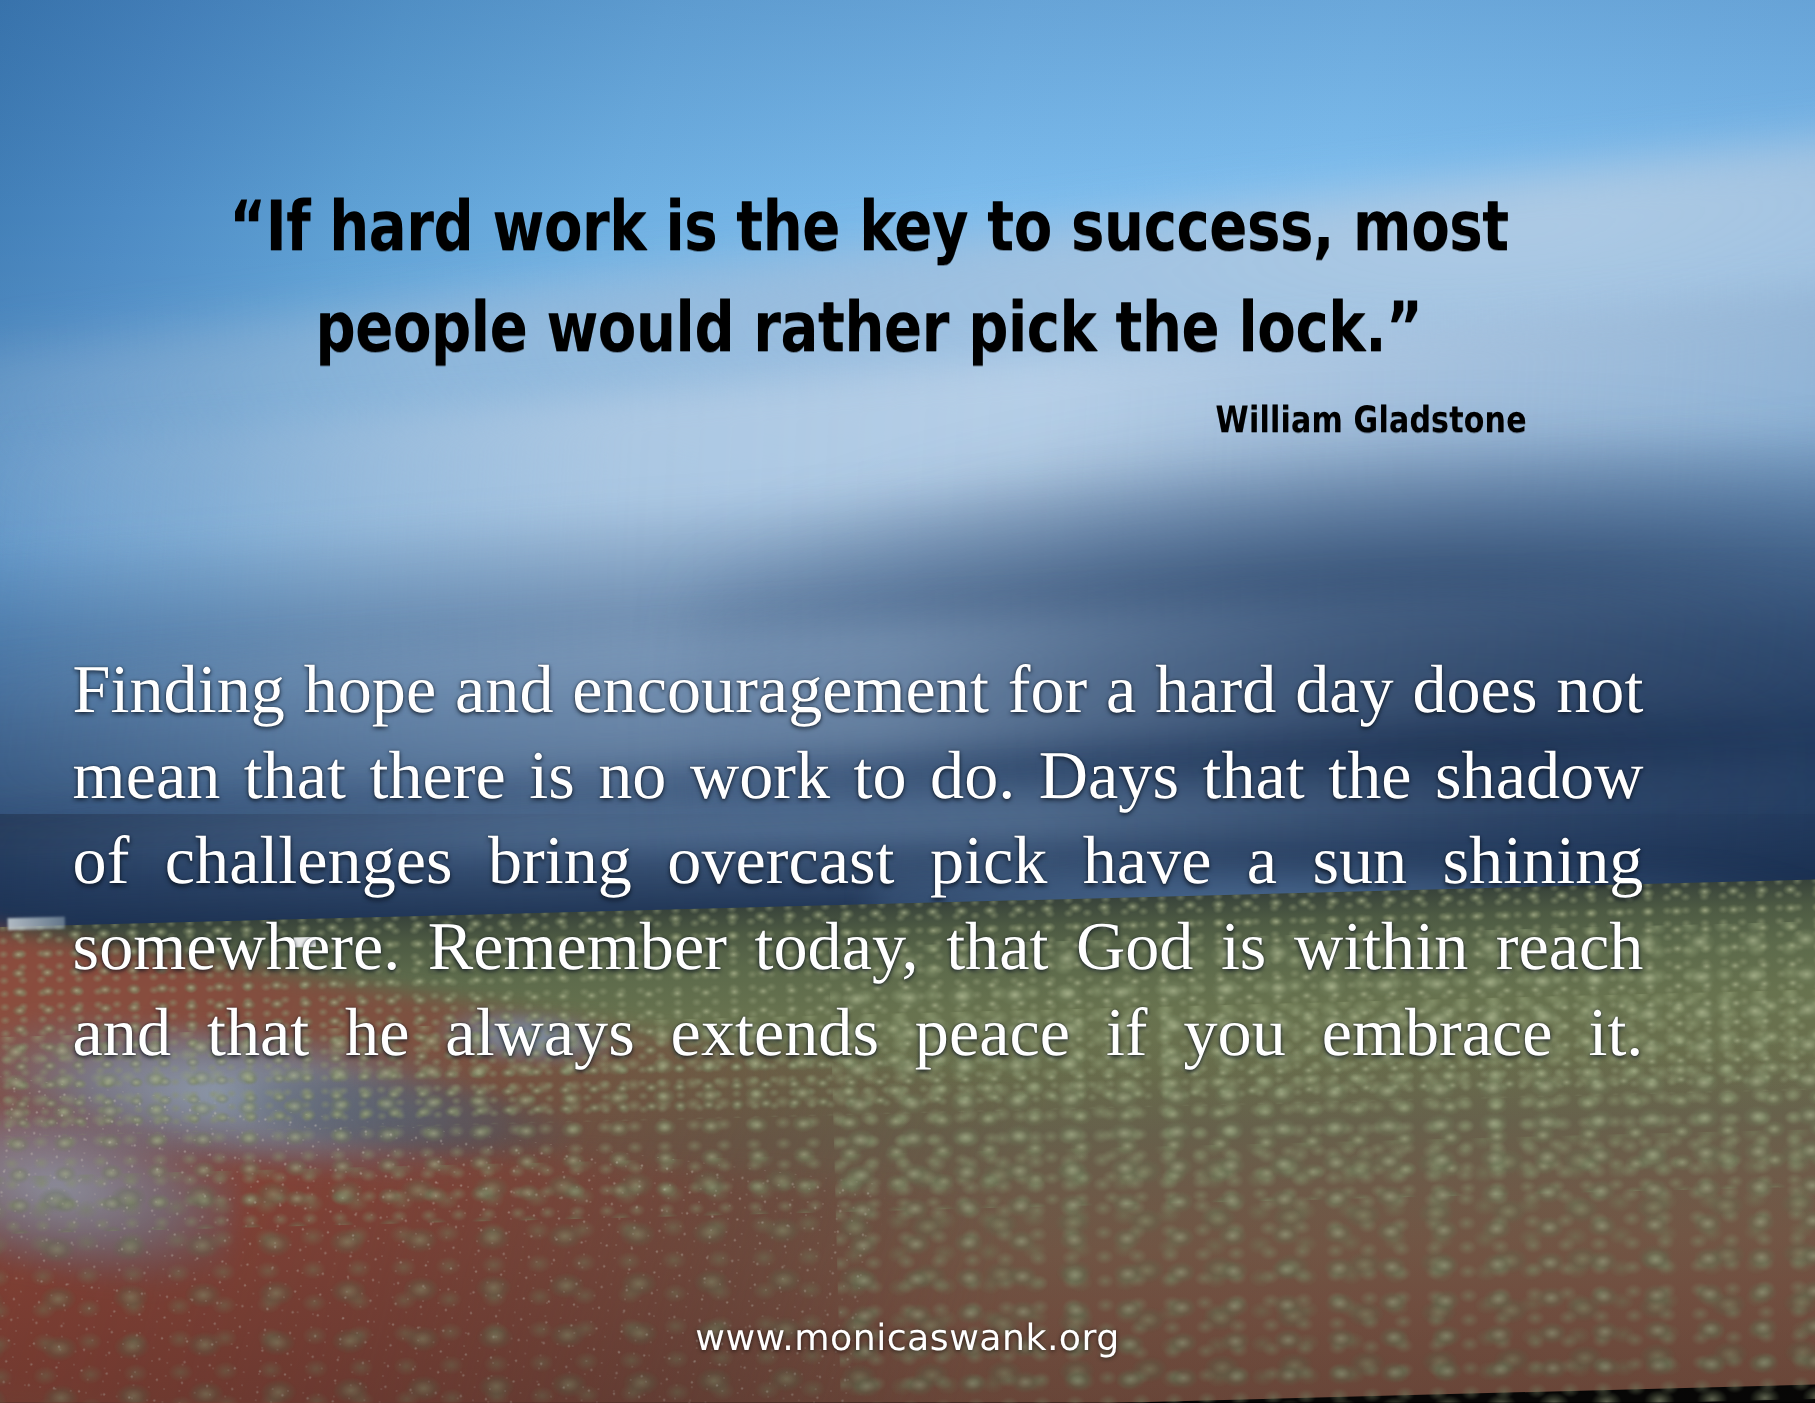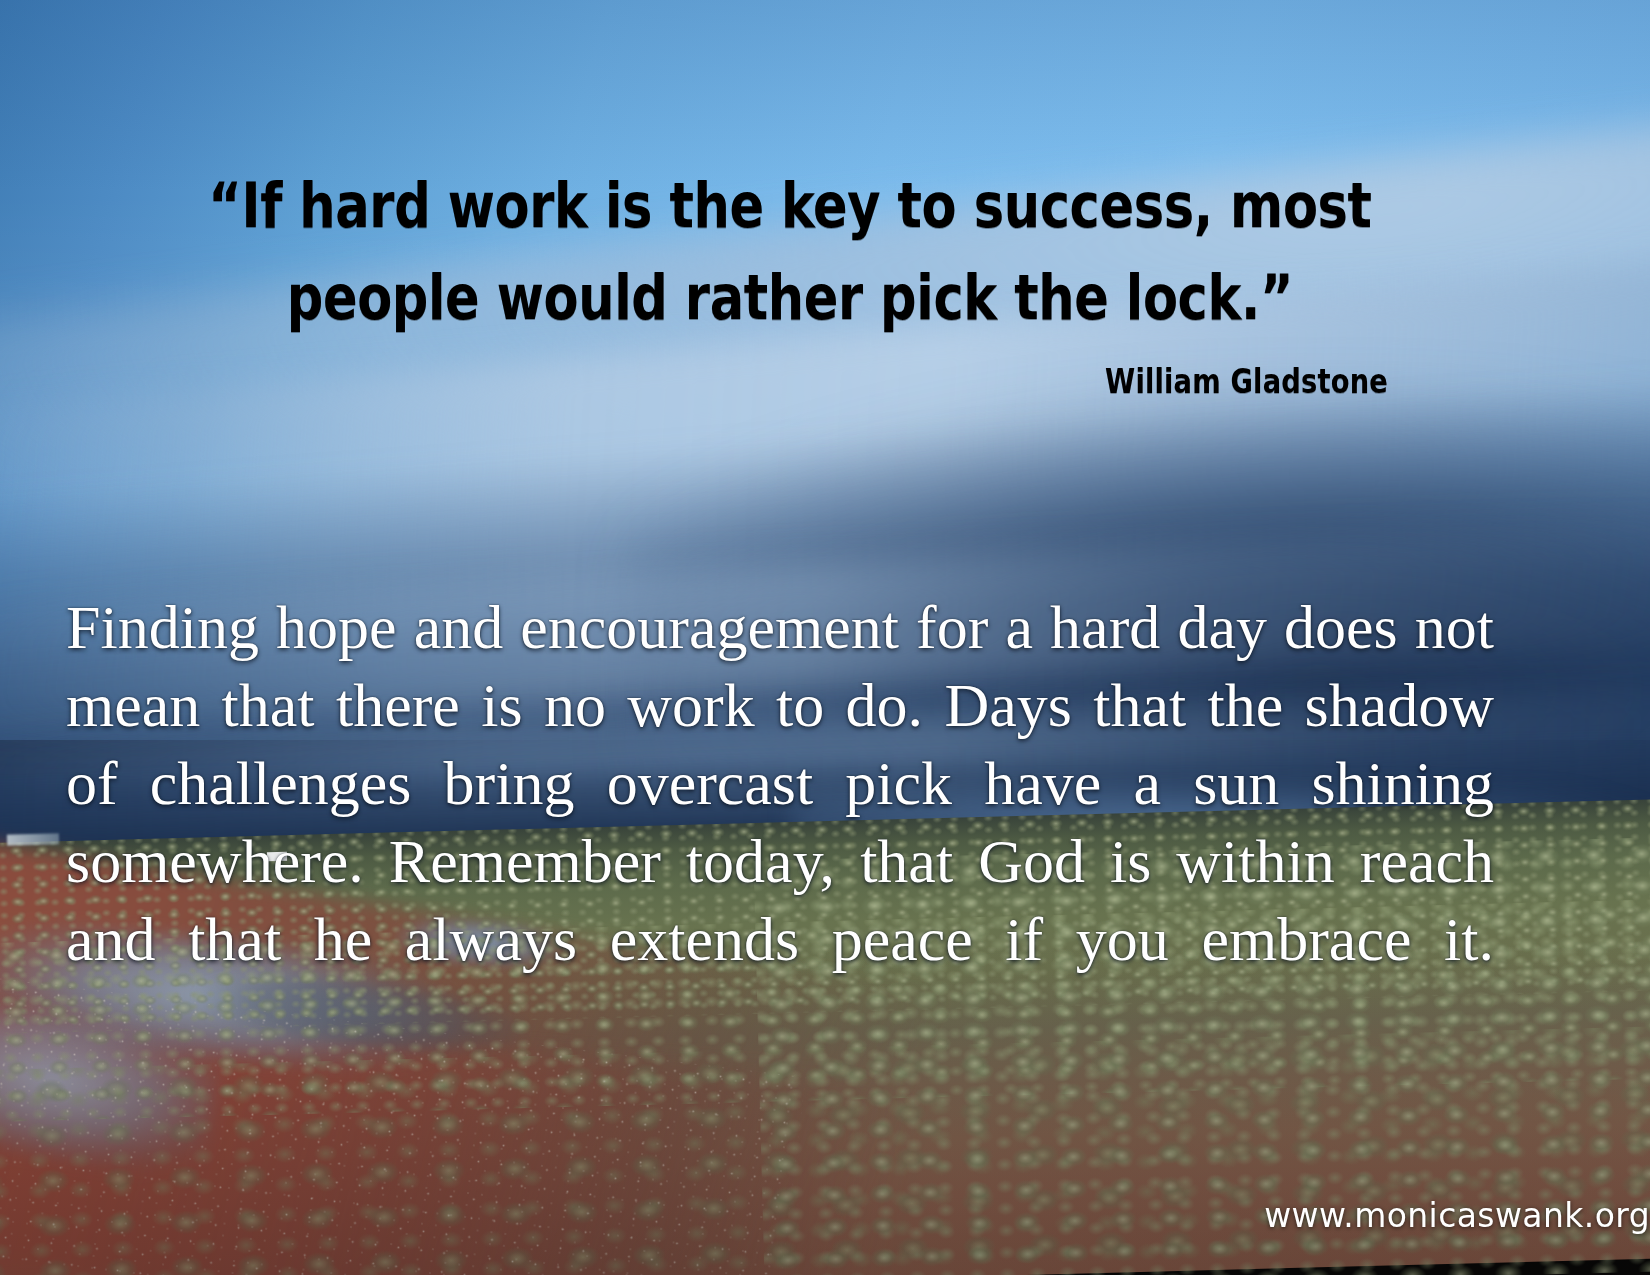--- a/index.html
+++ b/index.html
@@ -297,21 +297,21 @@
     line-height:78px;
     text-align:justify;
     text-justify:inter-word;
     text-shadow:0 2px 4px rgba(8,16,28,.75), 0 0 2px rgba(8,16,28,.55);
   }
   .body-text::after{ content:""; display:inline-block; width:100%; }
 
   .site{
     position:absolute;
     left:0; top:1196px; width:100%;
-    text-align:right;
+    text-align:center;
     color:#ffffff;
     font-family:"DejaVu Sans","Liberation Sans", sans-serif;
     font-weight:400;
     font-size:33px;
     letter-spacing:.4px;
     text-shadow:0 1px 4px rgba(0,0,0,.65);
   }
 </style>
 </head>
 <body>

